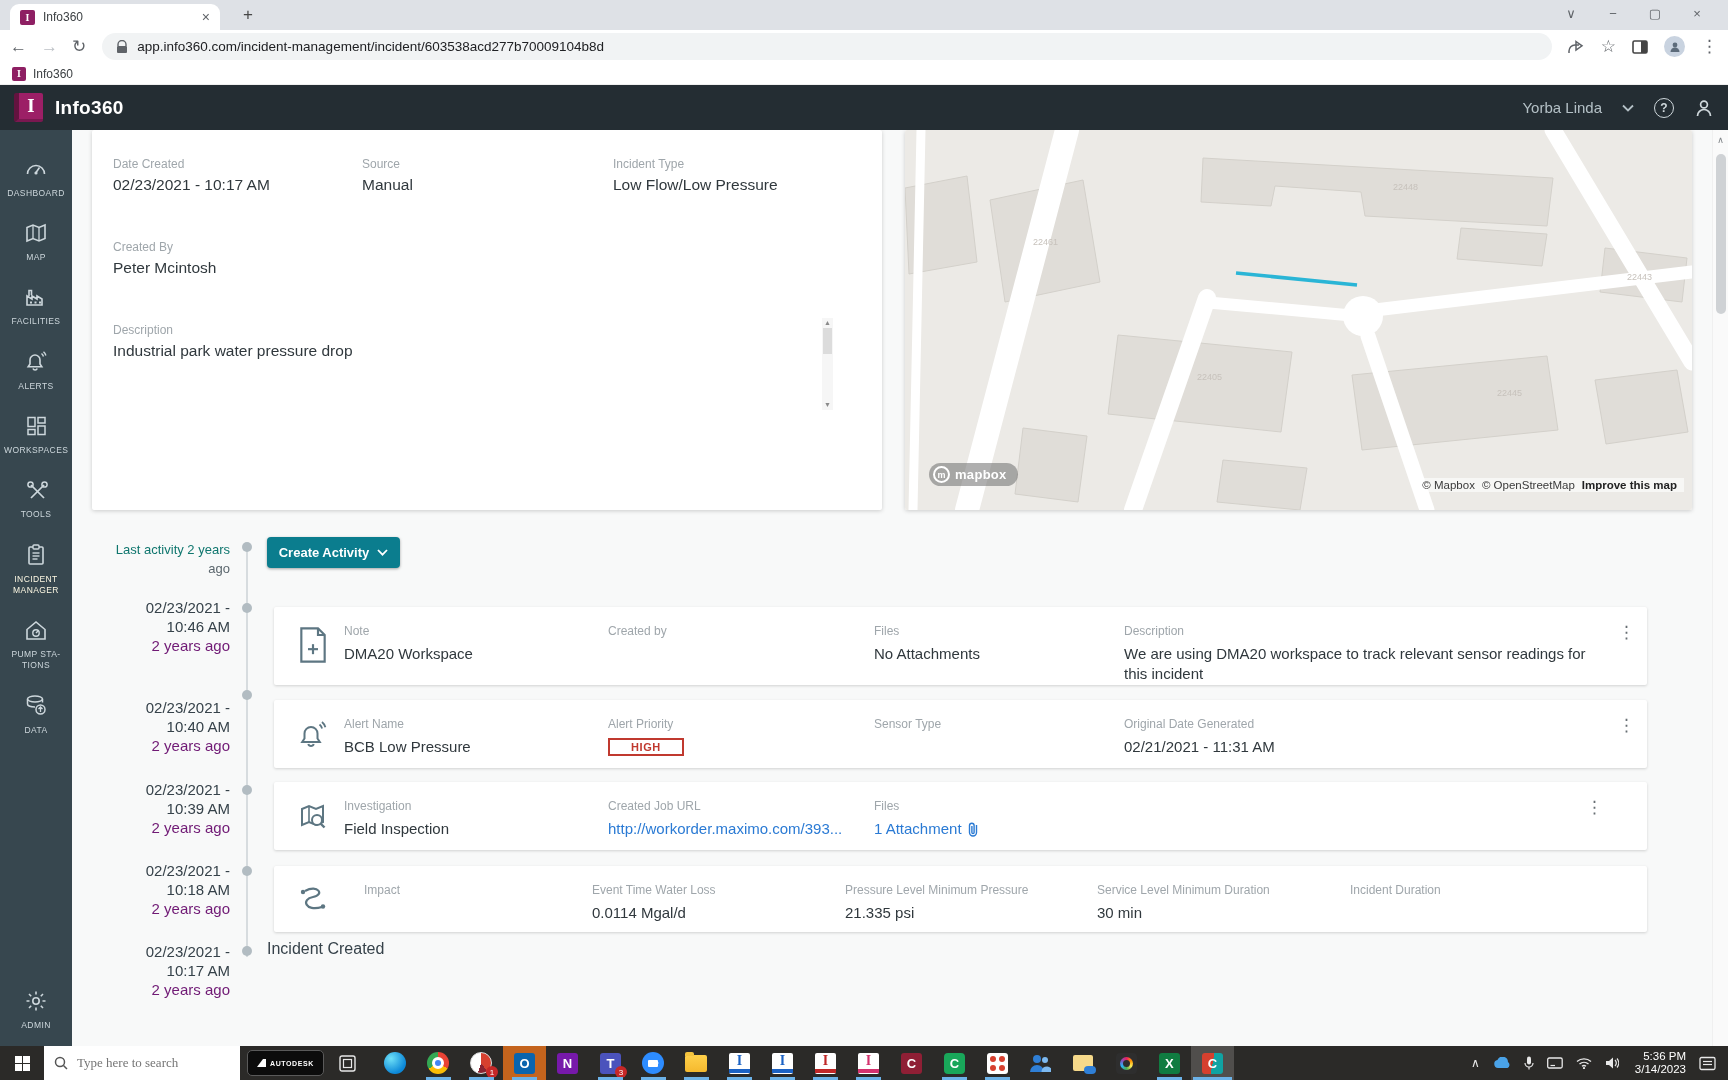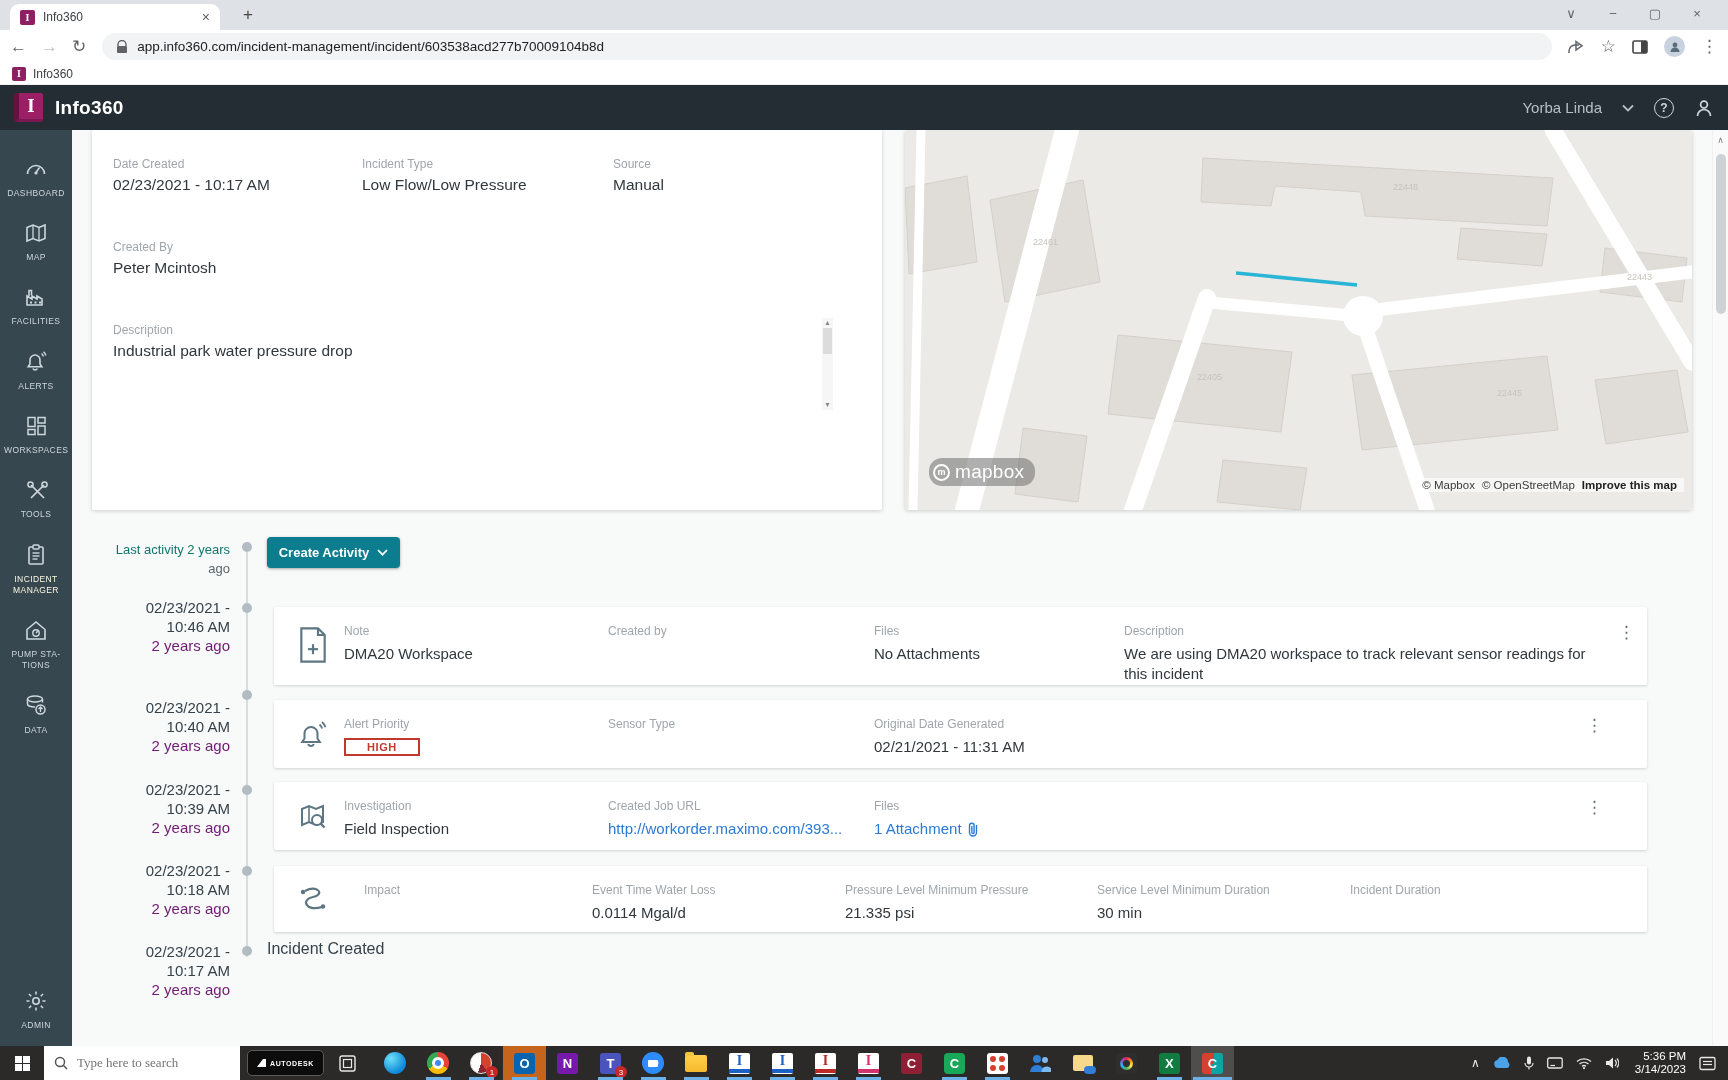--- a/index.html
+++ b/index.html
@@ -50,21 +50,21 @@
 .span3{grid-column:1/4}
 .desc-scroll{position:absolute;right:49px;top:188px;width:11px;height:92px;display:flex;flex-direction:column;align-items:center;background:#f6f6f6}
 .ds-arrow{font-size:7px;color:#8a8a8a;line-height:10px}
 .ds-track{flex:1;width:100%;position:relative}
 .ds-thumb{position:absolute;top:0;left:1px;right:1px;height:26px;background:#dcdcdc}
 
 
 .map-card{left:833px;top:0;width:787px;height:380px;overflow:hidden}
 .mapbox-logo{position:absolute;left:24px;bottom:24px;display:flex;align-items:center;gap:5px;background:rgba(110,110,110,.55);border-radius:13px;padding:3px 11px 3px 4px;color:#fff}
 .mb-circle{width:17px;height:17px;border-radius:50%;border:2px solid #fff;display:flex;align-items:center;justify-content:center;font-size:9px;font-weight:bold}
-.mb-text{font-size:19px;font-weight:normal;letter-spacing:.3px}
+.mb-text{font-size:13px;font-weight:bold;letter-spacing:.3px}
 .map-attrib{position:absolute;right:8px;bottom:18px;font-size:11.5px;color:#3a3a3a;background:rgba(255,255,255,.6);padding:1px 7px;display:flex;gap:7px;align-items:center}
 .map-attrib .improve{font-weight:bold;color:#222}
 
 
 .scroll-main{position:absolute;right:0;top:0;bottom:0;width:16px;background:#fafafa;border-left:1px solid #f0f0f0}
 .sm-arrow{display:block;text-align:center;font-size:9px;color:#808589;padding-top:5px}
 .sm-thumb{position:absolute;top:24px;left:3px;width:10px;height:160px;background:#cfd2d5;border-radius:5px}
 
 
 .tl-line{position:absolute;left:174px;top:417px;width:2px;height:410px;background:#d7dcdf}
@@ -296,26 +296,26 @@
 </div>
 
 <div class="main">
 
   <div class="card details-card">
     <div class="field">
       <div class="f-label">Date Created</div>
       <div class="f-value">02/23/2021 - 10:17 AM</div>
     </div>
     <div class="field">
+      <div class="f-label">Source</div>
+      <div class="f-value">Manual</div>
+    </div>
+    <div class="field">
       <div class="f-label">Incident Type</div>
       <div class="f-value">Low Flow/Low Pressure</div>
-    </div>
-    <div class="field">
-      <div class="f-label">Source</div>
-      <div class="f-value">Manual</div>
     </div>
     <div class="field">
       <div class="f-label">Created By</div>
       <div class="f-value">Peter Mcintosh</div>
     </div>
     <div></div>
     <div class="field span3">
       <div class="f-label">Description</div>
       <div class="f-value">Industrial park water pressure drop</div>
     </div>
@@ -454,20 +454,24 @@
   <div class="activity-card" style="top:570px;height:68px">
     <span class="a-icon">
       <svg width="32" height="32" viewBox="0 0 32 32">
           <path d="M13 8a6.5 6.5 0 0 1 6.5 6.5v5l2.3 3.5H4.2L6.5 19.5v-5A6.5 6.5 0 0 1 13 8z" fill="none" stroke="#5d7682" stroke-width="2"></path>
           <path d="M10.3 25a2.8 2.8 0 0 0 5.4 0" fill="none" stroke="#5d7682" stroke-width="2"></path>
           <path d="M21.5 5.5a8 8 0 0 1 2.6 4" fill="none" stroke="#5d7682" stroke-width="1.8"></path>
           <path d="M24 3a11 11 0 0 1 3.4 5.2" fill="none" stroke="#5d7682" stroke-width="1.8"></path>
         </svg>
     </span>
     <div>
+      <div class="a-label">Alert Name</div>
+      <div class="a-value">BCB Low Pressure</div>
+    </div>
+    <div>
       <div class="a-label">Alert Priority</div>
       <div><span class="badge-high">HIGH</span></div>
     </div>
     <div>
       <div class="a-label">Sensor Type</div>
       <div class="a-value"></div>
     </div>
     <div>
       <div class="a-label">Original Date Generated</div>
       <div class="a-value">02/21/2021 - 11:31 AM</div>

